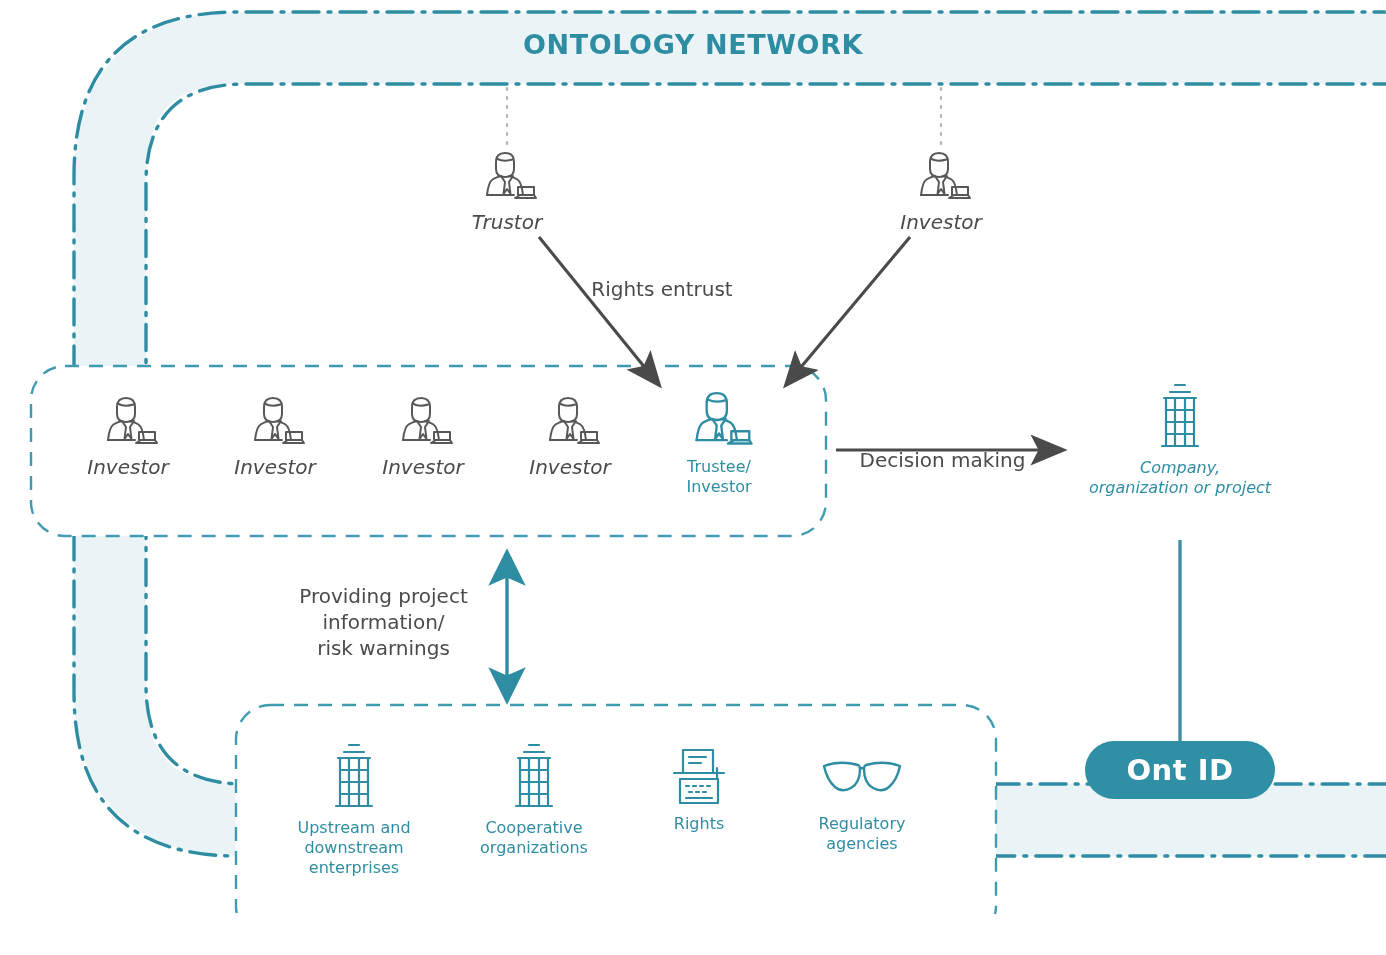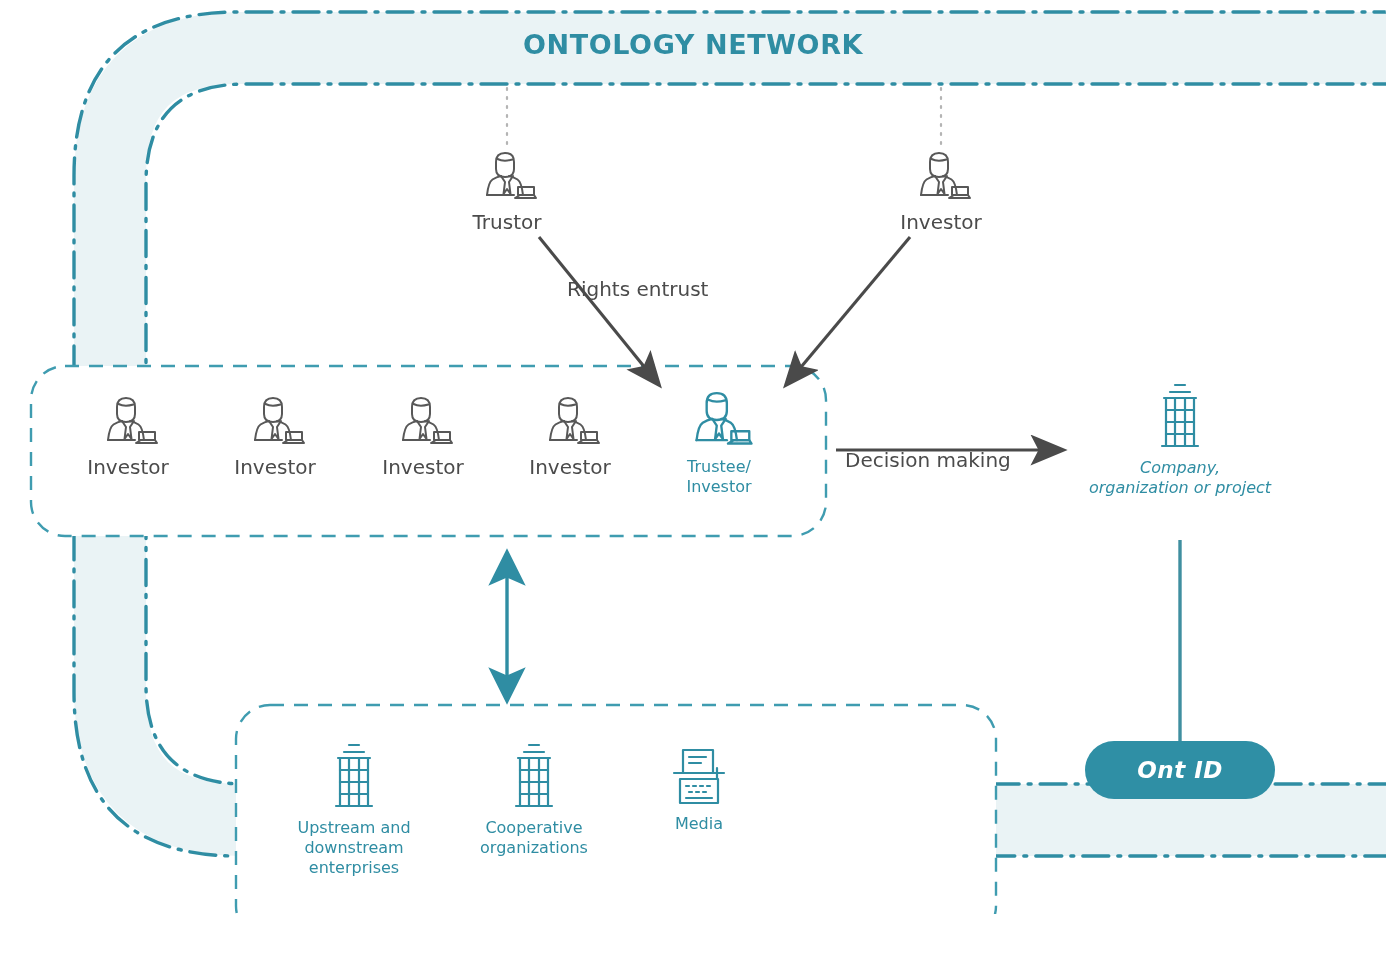--- a/index.html
+++ b/index.html
@@ -30,31 +30,33 @@
     position: absolute;
     text-align: center;
   }
   .node .cap {
     line-height: 1.25;
     white-space: pre-line;
   }
   .cap-dark {
     color: #4b4b4b;
     font-size: 20px;
+    font-style: italic;
   }
   .cap-teal {
     color: #2f8da3;
     font-size: 16px;
   }
   .edge-label {
     position: absolute;
     color: #4b4b4b;
     font-size: 20px;
     line-height: 1.3;
     white-space: pre-line;
+    text-align: center;
   }
   #band-title {
     position: absolute;
     left: 0;
     top: 29px;
     width: 1386px;
     text-align: center;
     color: #2f8da3;
     font-size: 27px;
     font-weight: bold;
@@ -62,27 +64,26 @@
   }
   #ontid-pill {
     position: absolute;
     left: 1085px;
     top: 741px;
     width: 190px;
     height: 58px;
     border-radius: 29px;
     background: #2f8fa5;
     color: #ffffff;
-    font-size: 23px;
+    font-size: 29px;
     font-weight: bold;
     display: flex;
     align-items: center;
     justify-content: center;
     letter-spacing: 0.5px;
-    font-style: italic;
   }
 </style>
 </head>
 <body>
 
 <div id="stage">
 
   <svg class="layer" viewBox="0 0 1386 955">
     <defs>
       <marker id="arrowGray" viewBox="0 0 12 10" refX="10.5" refY="5" markerWidth="12" markerHeight="10" orient="auto-start-reverse">
@@ -149,20 +150,23 @@
         <path d="M27 28 l4 6 l-1.5 12 l3.5 -5 l3.5 5 l-1.5 -12 l4 -6"></path>
         <rect x="44" y="39" width="16" height="8"></rect>
         <path d="M41 50 L62 50 L60 47 L46 47 Z"></path>
       </g>
     </svg>
     <div class="cap cap-dark">Investor</div>
   </div>
 
   <div class="edge-label" style="left:567px; top:276px; width:190px;">Rights entrust</div>
   <div class="edge-label" style="left:845px; top:419px; width:195px;margin-top:28px;">Decision making</div>
+  <div class="edge-label" style="left:281px; top:583px; width:205px;">Providing project
+information/
+risk warnings</div>
 
   <div class="node" style="left:62px; top:393px; width:132px;">
     <svg width="66" height="58" viewBox="0 0 66 58">
       <g fill="none" stroke="#585858" stroke-width="2" stroke-linecap="round" stroke-linejoin="round">
         <path d="M22 14 q0-9 9-9 q9 0 9 9 l0 7 q0 8-9 8 q-9 0-9-8 Z"></path>
         <path d="M23.5 11 q6 3 15 0.5"></path>
         <path d="M13 47 q1.5-13 5.5-15.5 q4-2.5 8.5-3.5"></path>
         <path d="M49 47 q-1.5-13-5.5-15.5 q-4-2.5-8.5-3.5"></path>
         <path d="M13 47 L40 47"></path>
         <path d="M27 28 l4 6 l-1.5 12 l3.5 -5 l3.5 5 l-1.5 -12 l4 -6"></path>
@@ -308,19 +312,30 @@
         <line x1="18" y1="40" x2="21" y2="40"></line>
         <line x1="25" y1="40" x2="28" y2="40"></line>
         <line x1="32" y1="40" x2="35" y2="40"></line>
         <line x1="39" y1="40" x2="42" y2="40"></line>
         <line x1="21" y1="46" x2="24" y2="46"></line>
         <line x1="28" y1="46" x2="31" y2="46"></line>
         <line x1="35" y1="46" x2="38" y2="46"></line>
         <line x1="18" y1="52" x2="44" y2="52"></line>
       </g>
     </svg>
-    <div class="cap cap-teal">Media</div>
-  </div>
-
+    <div class="cap cap-teal">Rights</div>
+  </div>
+
+  <div class="node" style="left:786px; top:752px; width:152px;">
+    <svg width="84" height="58" viewBox="0 0 84 58">
+      <g fill="none" stroke="#2f8da3" stroke-width="2.4" stroke-linecap="round" stroke-linejoin="round">
+        <path d="M4 14 q16-6 34-1 q2 1 2 4 q0 14-9 19 q-9 5-16 -1 q-8-7-11-21 Z"></path>
+        <path d="M80 14 q-16-6-34-1 q-2 1-2 4 q0 14 9 19 q9 5 16-1 q8-7 11-21 Z"></path>
+        <path d="M40 17 q2-2 4 0"></path>
+      </g>
+    </svg>
+    <div class="cap cap-teal">Regulatory
+agencies</div>
+  </div>
 
   <div id="ontid-pill">Ont ID</div>
 
 </div>
 
 </body></html>

